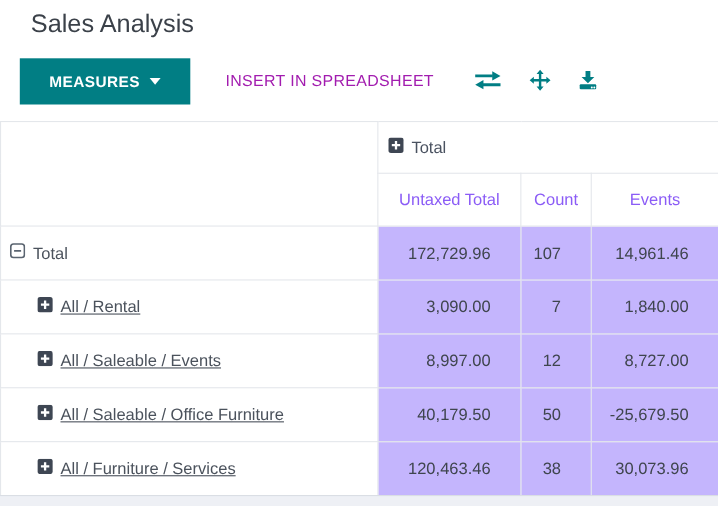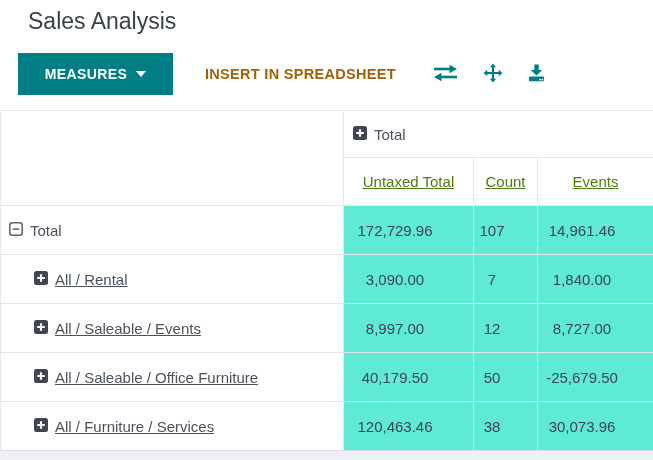--- a/index.html
+++ b/index.html
@@ -19,22 +19,22 @@
     height:42px; min-width:155px; padding:0 24px;
     font-family:inherit; font-size:14px; font-weight:700; letter-spacing:.4px;
     display:inline-flex; align-items:center; justify-content:center; gap:9px;
   }
   .caret-down {
     width:0; height:0; border-left:5px solid transparent; border-right:5px solid transparent;
     border-top:6px solid #fff; display:inline-block;
   }
   .btn-insert {
     background:none; border:none; cursor:pointer; margin-left:24px;
-    font-family:inherit; font-size:14.5px; font-weight:700; letter-spacing:.3px;
-    color:#a16207; padding:6px 8px;
+    font-family:inherit; font-size:14.5px; font-weight:400; letter-spacing:.3px;
+    color:#a21caf; padding:6px 8px;
   }
   .icon-btn {
     background:none; border:none; cursor:pointer; padding:4px;
     display:inline-flex; align-items:center; justify-content:center;
   }
   .icon-btn.flip { margin-left:24px; }
   .icon-btn + .icon-btn { margin-left:16px; }
 
   
   table.pivot {
@@ -51,33 +51,33 @@
   table.pivot tr { height:49px; }
   table.pivot tr.h1 { height:47px; }
   table.pivot tr.h2 { height:48px; }
 
   td.corner { background:#fff; border-left:none; }
   th.colgroup-head {
     text-align:left; padding-left:9px; background:#fff;
     color:#4a5260; font-size:15px; cursor:pointer;
   }
   th.measure {
-    background:#fff; color:#4d7c0f; font-weight:400; font-size:15px;
+    background:#fff; color:#8b5cf6; font-weight:400; font-size:15px;
     cursor:pointer; padding:0 6px;
-    white-space:nowrap; overflow:hidden;text-decoration:underline;
+    white-space:nowrap; overflow:hidden;
   }
   td.rowhead {
     background:#fff; border-left:none; cursor:pointer;
     color:#4b525c; white-space:nowrap; overflow:hidden;
   }
   td.rowhead .cellwrap { display:flex; align-items:center; gap:7px; }
   td.rowhead.lvl0 { padding-left:8px; }
   td.rowhead.lvl1 { padding-left:33px;text-decoration:underline; }
   td.val {
-    background:#5eead4; text-align:center; padding-right:27px;
+    background:#c4b5fd; text-align:right; padding-right:27px;
     color:#3f454e; font-weight:500; cursor:pointer; white-space:nowrap;
   }
 
   .sq-icon { flex:0 0 auto; display:inline-block; vertical-align:-2px; }
 
   
   .below-strip {
     position:absolute; left:0; top:450px; width:653px; height:10px;
     background:#eef0f5; border-top:1px solid #dadee4;
   }

